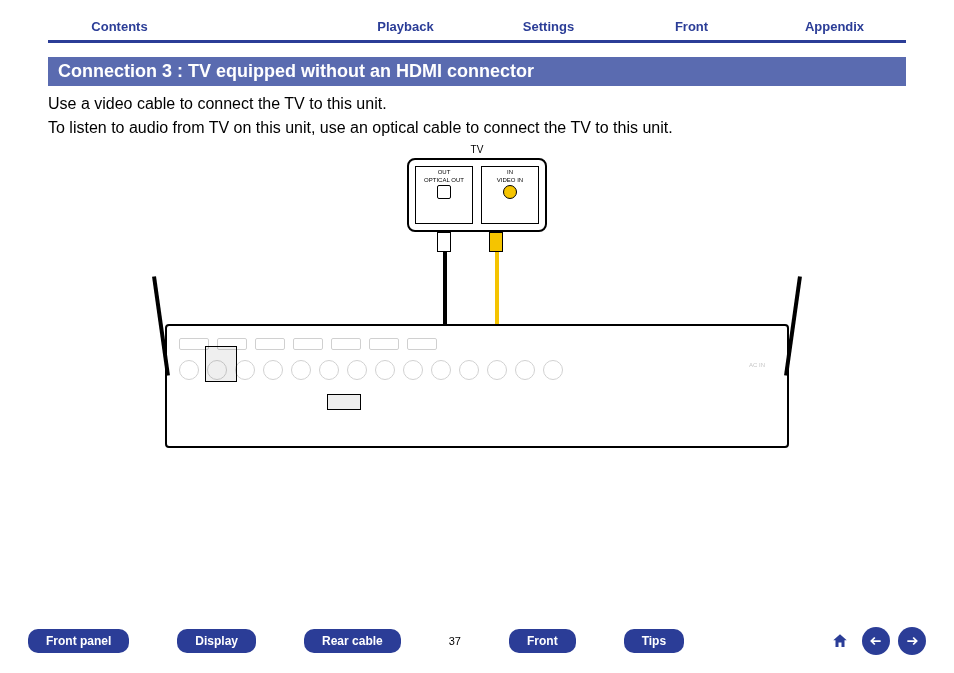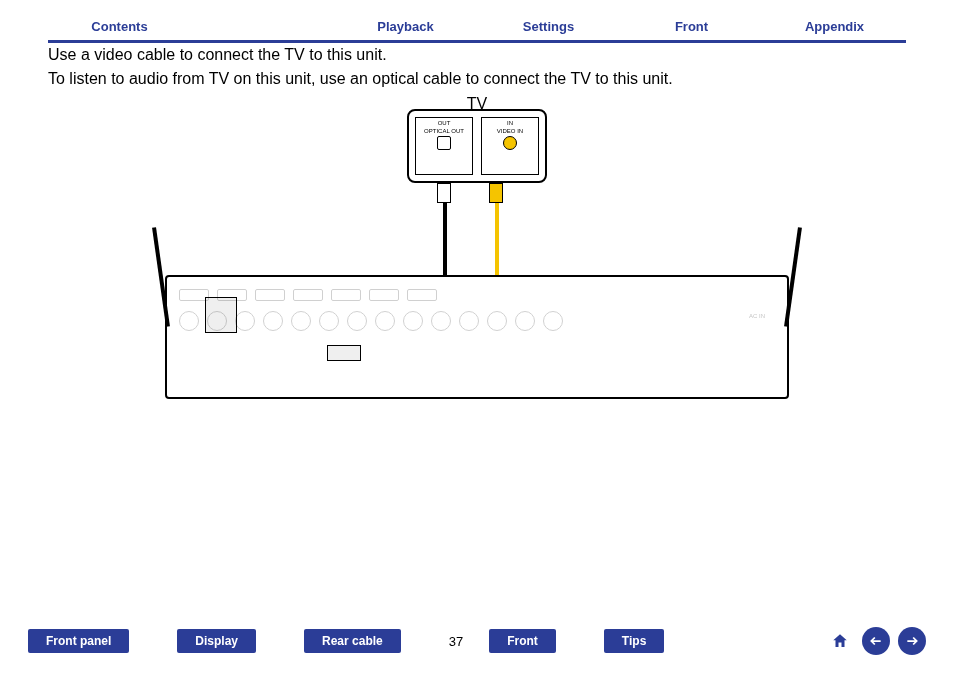--- a/index.html
+++ b/index.html
@@ -11,21 +11,21 @@
   .tab::before{content:"";position:absolute;inset:0;border:2px solid #2b3d97;border-bottom:none;
        clip-path:polygon(10% 0,90% 0,100% 100%,0 100%);background:#fff;z-index:-1;}
   .tab.active{color:#fff;}
   .tab.active::before{background:#2b3d97;}
   
   .heading{margin:14px 20px 6px 20px;background:#5a6bb0;color:#fff;font-size:18px;font-weight:bold;
            padding:4px 10px;}
   .desc{margin:0 20px;font-size:16px;line-height:1.5;color:#000;}
   
   .diagram{position:relative;width:670px;height:300px;margin:8px auto 0;}
-  .tv-label{position:absolute;top:-4px;left:50%;transform:translateX(-50%);font-size:16px;text-align:center;}
+  .tv-label{position:absolute;top:-4px;left:50%;transform:translateX(-50%);font-size:10px;text-align:center;}
   .tv{position:absolute;top:10px;left:50%;transform:translateX(-50%);
       width:140px;height:74px;border:2px solid #000;border-radius:8px;background:#fff;display:flex;
       gap:8px;padding:6px;box-sizing:border-box;}
   .tvport{flex:1;border:1px solid #000;display:flex;flex-direction:column;align-items:center;
           font-size:6px;padding:2px;gap:2px;}
   .jack{width:12px;height:12px;border:1px solid #000;border-radius:50%;}
   .jack.yellow{background:#f5c400;}
   .jack.opt{border-radius:2px;}
   
   .cable{position:absolute;width:4px;background:#000;}
@@ -42,23 +42,23 @@
   .faint{position:absolute;inset:10px;opacity:.18;}
   .faintrow{display:flex;gap:4px;flex-wrap:wrap;}
   .fport{width:18px;height:18px;border:1px solid #000;border-radius:50%;margin:2px}
   .fhdmi{width:28px;height:10px;border:1px solid #000;margin:2px;border-radius:2px}
   .acin{position:absolute;right:22px;top:36px;font-size:6px;opacity:.25}
   .hilite{position:absolute;border:1px solid #000;background:#efefef;}
   .hilite.opt{left:38px;top:20px;width:30px;height:34px;}
   .hilite.vid{left:160px;top:68px;width:32px;height:14px;}
   
   .bottom{position:absolute;bottom:18px;left:28px;right:28px;display:flex;align-items:center;}
-  .pill{background:#2b3d97;color:#fff;font-size:12px;font-weight:bold;border-radius:2px;
+  .pill{background:#2b3d97;color:#fff;font-size:12px;font-weight:bold;border-radius:10px;
         padding:5px 18px;margin-right:48px;cursor:pointer;white-space:nowrap;}
-  .pgnum{font-size:13px;color:#000;margin-right:26px;}
+  .pgnum{font-size:11px;color:#000;margin-right:48px;}
   .navicons{margin-left:auto;display:flex;gap:8px;align-items:center;}
   .circ{width:28px;height:28px;border-radius:50%;background:#2b3d97;display:flex;
         align-items:center;justify-content:center;color:#fff;cursor:pointer;}
   .home svg{width:18px;height:18px;fill:#2b3d97;}
   .home{width:28px;height:28px;display:flex;align-items:center;justify-content:center;cursor:pointer;}
 </style>
 </head>
 <body>
 
 <div class="page">
@@ -77,20 +77,21 @@
         <span>Settings</span>
       </div>
     <div class="tab">
         <span>Front</span>
       </div>
     <div class="tab">
         <span>Appendix</span>
       </div>
   </div>
 
+  <div class="heading">Connection 3 : TV equipped without an HDMI connector</div>
   <div class="desc">
     <div>Use a video cable to connect the TV to this unit.</div>
     <div>To listen to audio from TV on this unit, use an optical cable to connect the TV to this unit.</div>
   </div>
 
   <div class="diagram">
     <div class="tv-label">TV</div>
     <div class="tv">
       <div class="tvport">
         <div>OUT</div>

